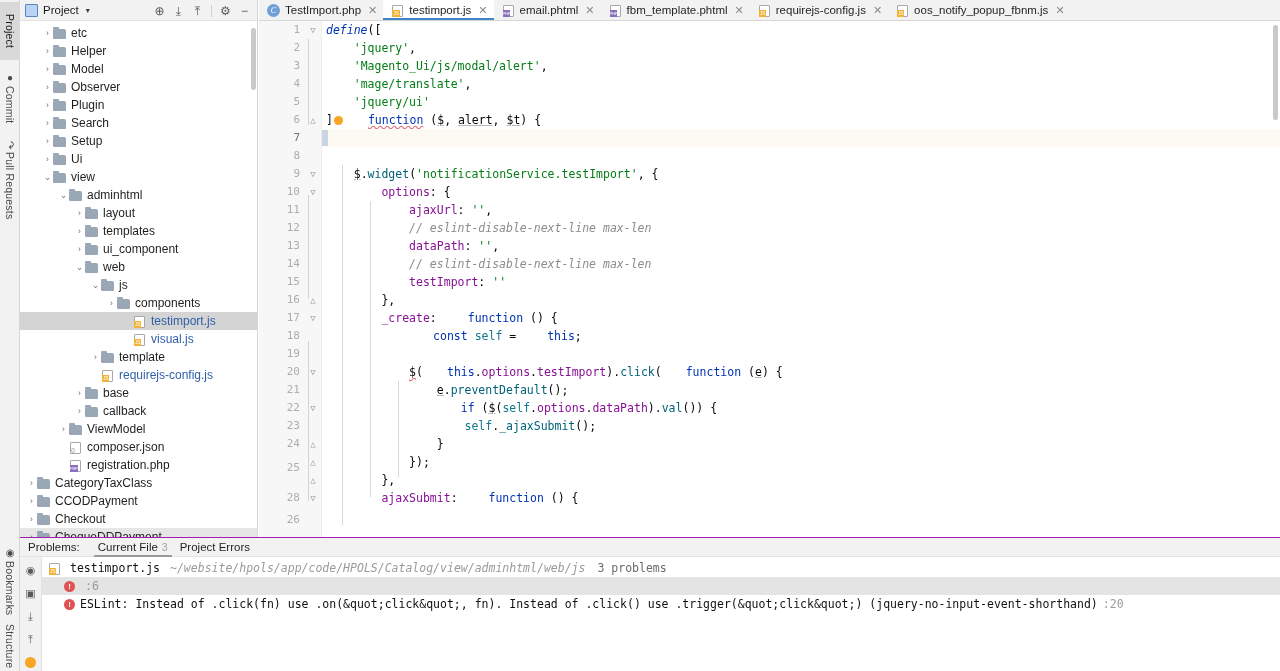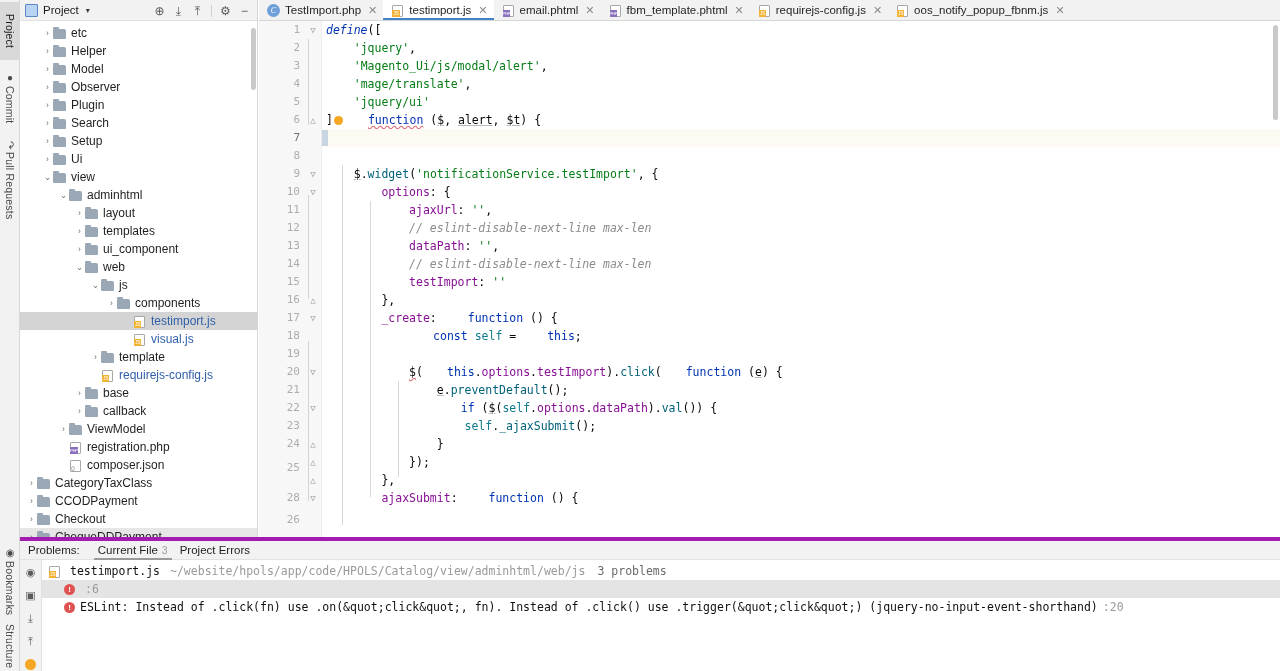--- a/index.html
+++ b/index.html
@@ -216,21 +216,21 @@
 
   .editor-scroll {
     position:absolute; right:2px; top:4px; width:5px; height:95px;
     background:#c9c9c9; border-radius:3px;
   }
 
   
   .problems {
     position:absolute; left:20px; top:537px; width:1260px; height:134px;
     background:#ffffff;
-    border-top:4px solid #a21caf;
+    border-top:1px solid #a21caf;
   }
   .prob-tabs {
     height:19px; background:#f2f2f2; display:flex; align-items:center;
     padding-left:8px; gap:0px; border-bottom:1px solid #e2e2e2;
   }
   .prob-label { font-size:11.5px; color:#1f1f1f; margin-right:12px; }
   .prob-tab {
     font-size:11.5px; color:#1f1f1f; padding:0 6px; height:19px;
     display:flex; align-items:center; position:relative;
   }
@@ -252,21 +252,21 @@
     background:#ffffff; padding-top:2px;
   }
   .prow {
     height:18px; display:flex; align-items:center; white-space:nowrap;
     font-size:11.5px; font-family:"DejaVu Sans Mono", monospace;
   }
   .prow.head { padding-left:6px; }
   .prow.item { padding-left:22px; }
   .prow.sel { background:#e4e4e4; }
   .pfile { color:#111; margin-left:4px; }
-  .ppath { color:#9a9a9a; margin-left:10px; }
+  .ppath { color:#9a9a9a; margin-left:10px;font-style:italic; }
   .pcount { color:#6a6a6a; margin-left:12px; }
   .sev-err {
     width:11px;height:11px;border-radius:50%;background:#e05252;color:#fff;
     font-size:8px;display:inline-flex;align-items:center;justify-content:center;
     margin-right:5px; font-family:"Liberation Sans",sans-serif; font-weight:bold;
     flex:0 0 auto;
   }
   .sev-warn {
     width:0;height:0;border-left:6px solid transparent;border-right:6px solid transparent;
     border-bottom:10px solid #f0c040; margin-right:5px; position:relative; flex:0 0 auto;
@@ -475,30 +475,30 @@
         <div class="trow">
           <span class="arrow" style="margin-left: 38px;">›</span>
           <span class="ficon">
             <span class="folder"></span>
           </span>
           <span class="tlabel">ViewModel</span>
         </div>
         <div class="trow">
           <span class="arrow none" style="margin-left: 38px;">›</span>
           <span class="ficon">
+            <span class="fjson"></span>
+          </span>
+          <span class="tlabel">composer.json</span>
+        </div>
+        <div class="trow">
+          <span class="arrow none" style="margin-left: 38px;">›</span>
+          <span class="ficon">
             <span class="fphp"></span>
           </span>
           <span class="tlabel">registration.php</span>
-        </div>
-        <div class="trow">
-          <span class="arrow none" style="margin-left: 38px;">›</span>
-          <span class="ficon">
-            <span class="fjson"></span>
-          </span>
-          <span class="tlabel">composer.json</span>
         </div>
         <div class="trow">
           <span class="arrow" style="margin-left: 6px;">›</span>
           <span class="ficon">
             <span class="folder"></span>
           </span>
           <span class="tlabel">CategoryTaxClass</span>
         </div>
         <div class="trow">
           <span class="arrow" style="margin-left: 6px;">›</span>

